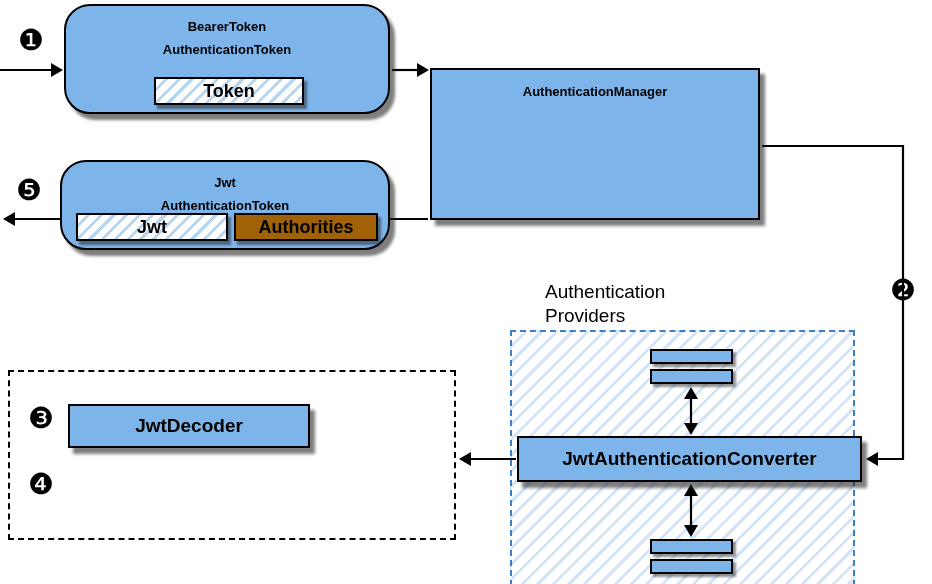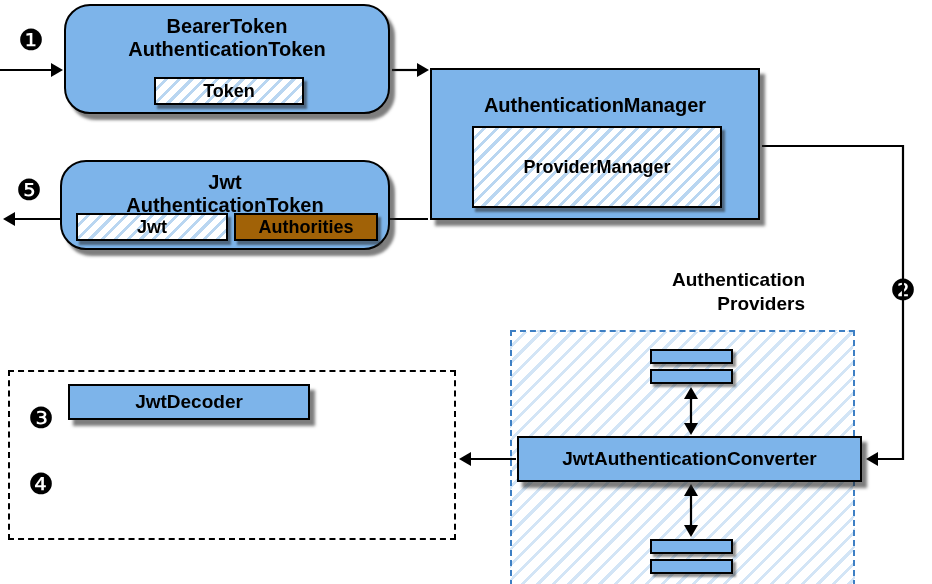--- a/index.html
+++ b/index.html
@@ -22,22 +22,22 @@
   
   .node {
     position:absolute; z-index:3;
     background:#7db4ea; border:2px solid #000;
     text-align:center; font-weight:bold;
   }
   .rounded { border-radius:26px; }
   .shadow   { box-shadow:5px 6px 3px rgba(40,40,40,0.60); }
   .shadow-sm{ box-shadow:3px 4px 2px rgba(40,40,40,0.55); }
 
-  .title { font-size:20px; line-height:23px; padding-top:9px; }
-  .title-pad { padding-top:24px; }
+  .title { font-size:13px; line-height:23px; padding-top:9px; }
+  .title-pad { padding-top:10px; }
 
   .center-label {
     display:flex; align-items:center; justify-content:center;
     font-size:19px;
   }
 
   
   .inner {
     position:absolute; border:2px solid #000; background:#a16207;
     font-size:18px; font-weight:bold;
@@ -58,21 +58,21 @@
   
   .bar {
     position:absolute; z-index:3;
     background:#7db4ea; border:2px solid #000;
     box-shadow:3px 3px 2px rgba(40,40,40,0.5);
   }
 
   
   .plain-label {
     position:absolute; z-index:3;
-    font-size:19px; line-height:24px; font-weight:bold; text-align:right;
+    font-size:19px; line-height:24px; font-weight:normal; text-align:left;margin-top:12px;
   }
 
   
   .dashed-box {
     position:absolute; z-index:1;
     border:2px dashed #000; background:transparent;
   }
 </style>
 </head>
 <body>
@@ -120,21 +120,20 @@
   <div class="node rounded shadow" style="left:64px;top:4px;width:326px;height:110px">
     <div class="title">
       <div>BearerToken</div>
       <div>AuthenticationToken</div>
     </div>
     <div class="inner hatch shadow-sm" style="left:88px;bottom:7px;width:150px;height:28px">Token</div>
   </div>
 
   <div class="node shadow" style="left:430px;top:68px;width:330px;height:152px">
     <div class="title title-pad">AuthenticationManager</div>
-    <div class="inner hatch shadow-sm" style="left:40px;top:56px;width:250px;height:82px">ProviderManager</div>
   </div>
 
   <div class="node rounded shadow" style="left:60px;top:160px;width:330px;height:90px">
     <div class="title">
       <div>Jwt</div>
       <div>AuthenticationToken</div>
     </div>
     <div class="inner hatch shadow-sm" style="left:14px;bottom:7px;width:152px;height:28px">Jwt</div>
     <div class="inner shadow-sm" style="left:172px;bottom:7px;width:144px;height:28px">Authorities</div>
   </div>
@@ -148,16 +147,16 @@
 
   <div class="bar" style="left:650px;top:349px;width:83px;height:15px"></div>
   <div class="bar" style="left:650px;top:369px;width:83px;height:15px"></div>
   <div class="bar" style="left:650px;top:539px;width:83px;height:15px"></div>
   <div class="bar" style="left:650px;top:559px;width:83px;height:15px"></div>
 
   <div class="node shadow center-label" style="left:517px;top:436px;width:345px;height:46px">JwtAuthenticationConverter</div>
 
   <div class="dashed-box" style="left:8px;top:370px;width:448px;height:170px"></div>
 
-  <div class="node shadow center-label" style="left:68px;top:384px;width:242px;height:36px">JwtDecoder</div>
+  <div class="node shadow center-label" style="left:68px;top:404px;width:242px;height:44px">JwtDecoder</div>
 
 
 </div>
 
 </body></html>

